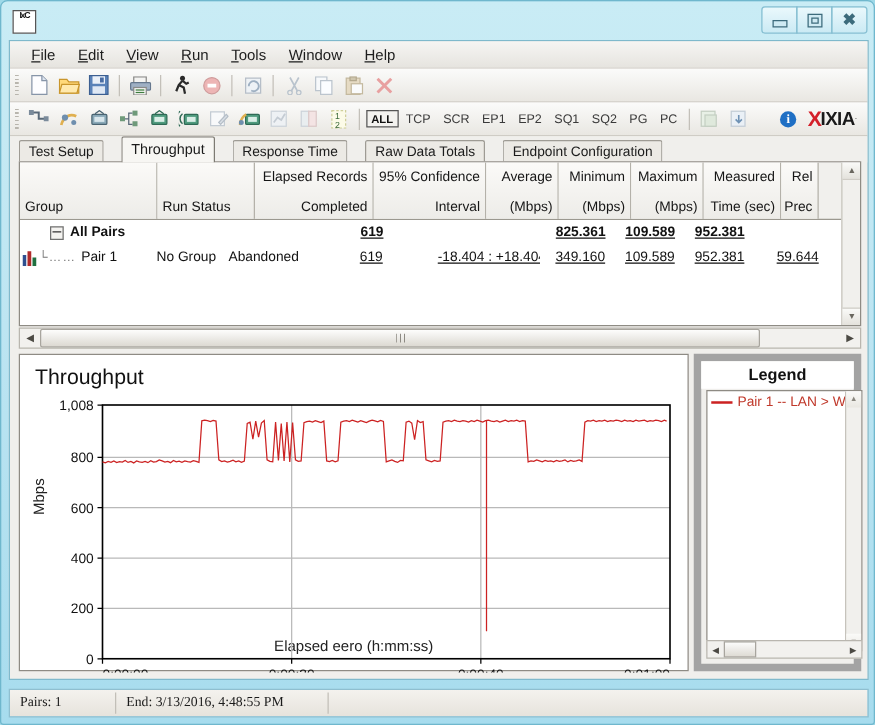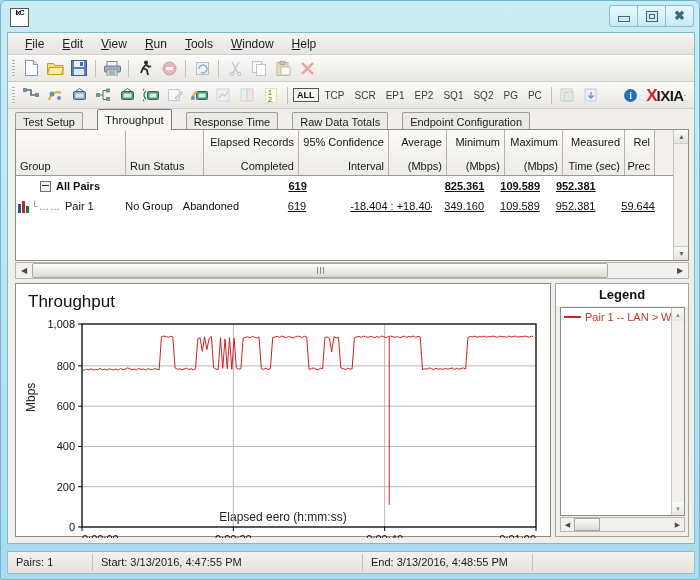--- a/index.html
+++ b/index.html
@@ -212,21 +212,21 @@
   }
   .xlabel{
     position:absolute;left:0;width:100%;text-align:center;top:226px;
     font-size:12px;color:#222;
   }
   .plotsvg{position:absolute;left:0;top:0;}
 
   
   .legendpanel{
     position:absolute;left:547px;top:250px;width:134px;height:254px;
-    background:#f0efec;border:1px solid #a3a3a3;box-sizing:border-box;
+    background:#f0efec;border:6px solid #a3a3a3;box-sizing:border-box;
   }
   .legendtitle{
     position:absolute;left:0;top:0;width:100%;height:22px;line-height:22px;
     text-align:center;font-size:13px;font-weight:bold;color:#111;
     background:#ffffff;box-sizing:border-box;
   }
   .legendbody{
     position:absolute;left:4px;top:23px;width:125px;height:209px;
     background:#ffffff;border:1px solid #8e8b84;box-sizing:border-box;
     overflow:hidden;
@@ -263,21 +263,21 @@
 
   
   .statusbar{
     position:absolute;left:6px;bottom:5px;width:688px;height:23px;
     background:linear-gradient(to bottom,#f4f2ee,#e6e3dc);
     border:1px solid #8fbfd0;box-sizing:border-box;
     display:flex;align-items:center;font-size:11px;color:#1b1b1b;
   }
   .sb-cell{
     height:17px;line-height:17px;padding:0 8px;
-    border-right:1px solid #c2bfb8;box-sizing:border-box;white-space:nowrap;
+    border-right:1px solid #c2bfb8;box-sizing:border-box;white-space:nowrap;font-family:Liberation Serif, serif;
   }
   .sb-cell.noborder{border-right:none;}
 </style>
 </head>
 <body>
 
 <div class="frame">
 
   <div class="titlebar">
     <div class="title-icon">
@@ -646,18 +646,17 @@
           <div class="lhs-thumb"></div>
         </div>
         <div class="lhs-arrow">▶</div>
       </div>
     </div>
 
   </div>
 
   <div class="statusbar">
     <div class="sb-cell" style="width:85px">Pairs: 1</div>
-    <div class="sb-cell" style="width:270px">Start: 3/13/2016, 4:47:55 PM</div>
     <div class="sb-cell" style="width:170px">End: 3/13/2016, 4:48:55 PM</div>
     <div class="sb-cell noborder" style="flex:1"></div>
   </div>
 
 </div>
 
 </body></html>

